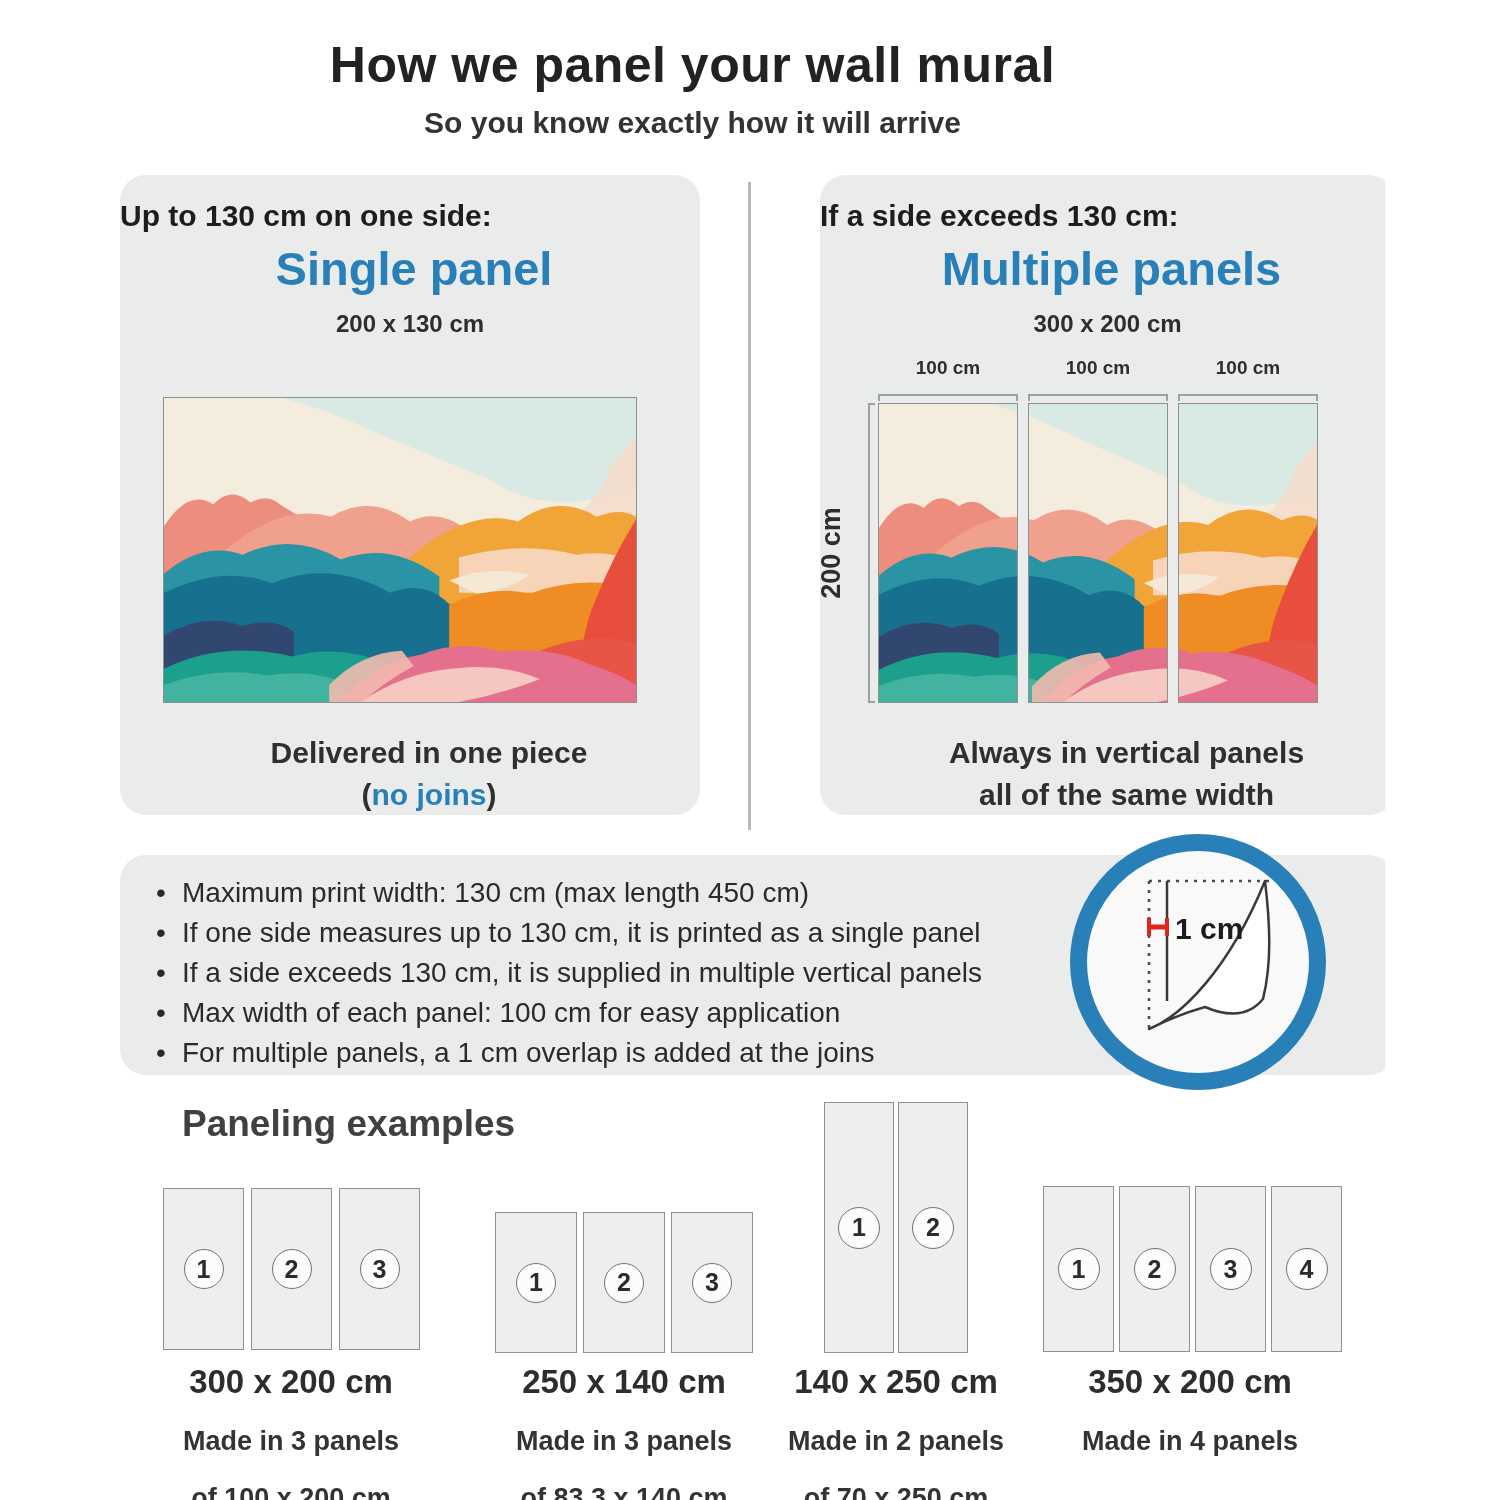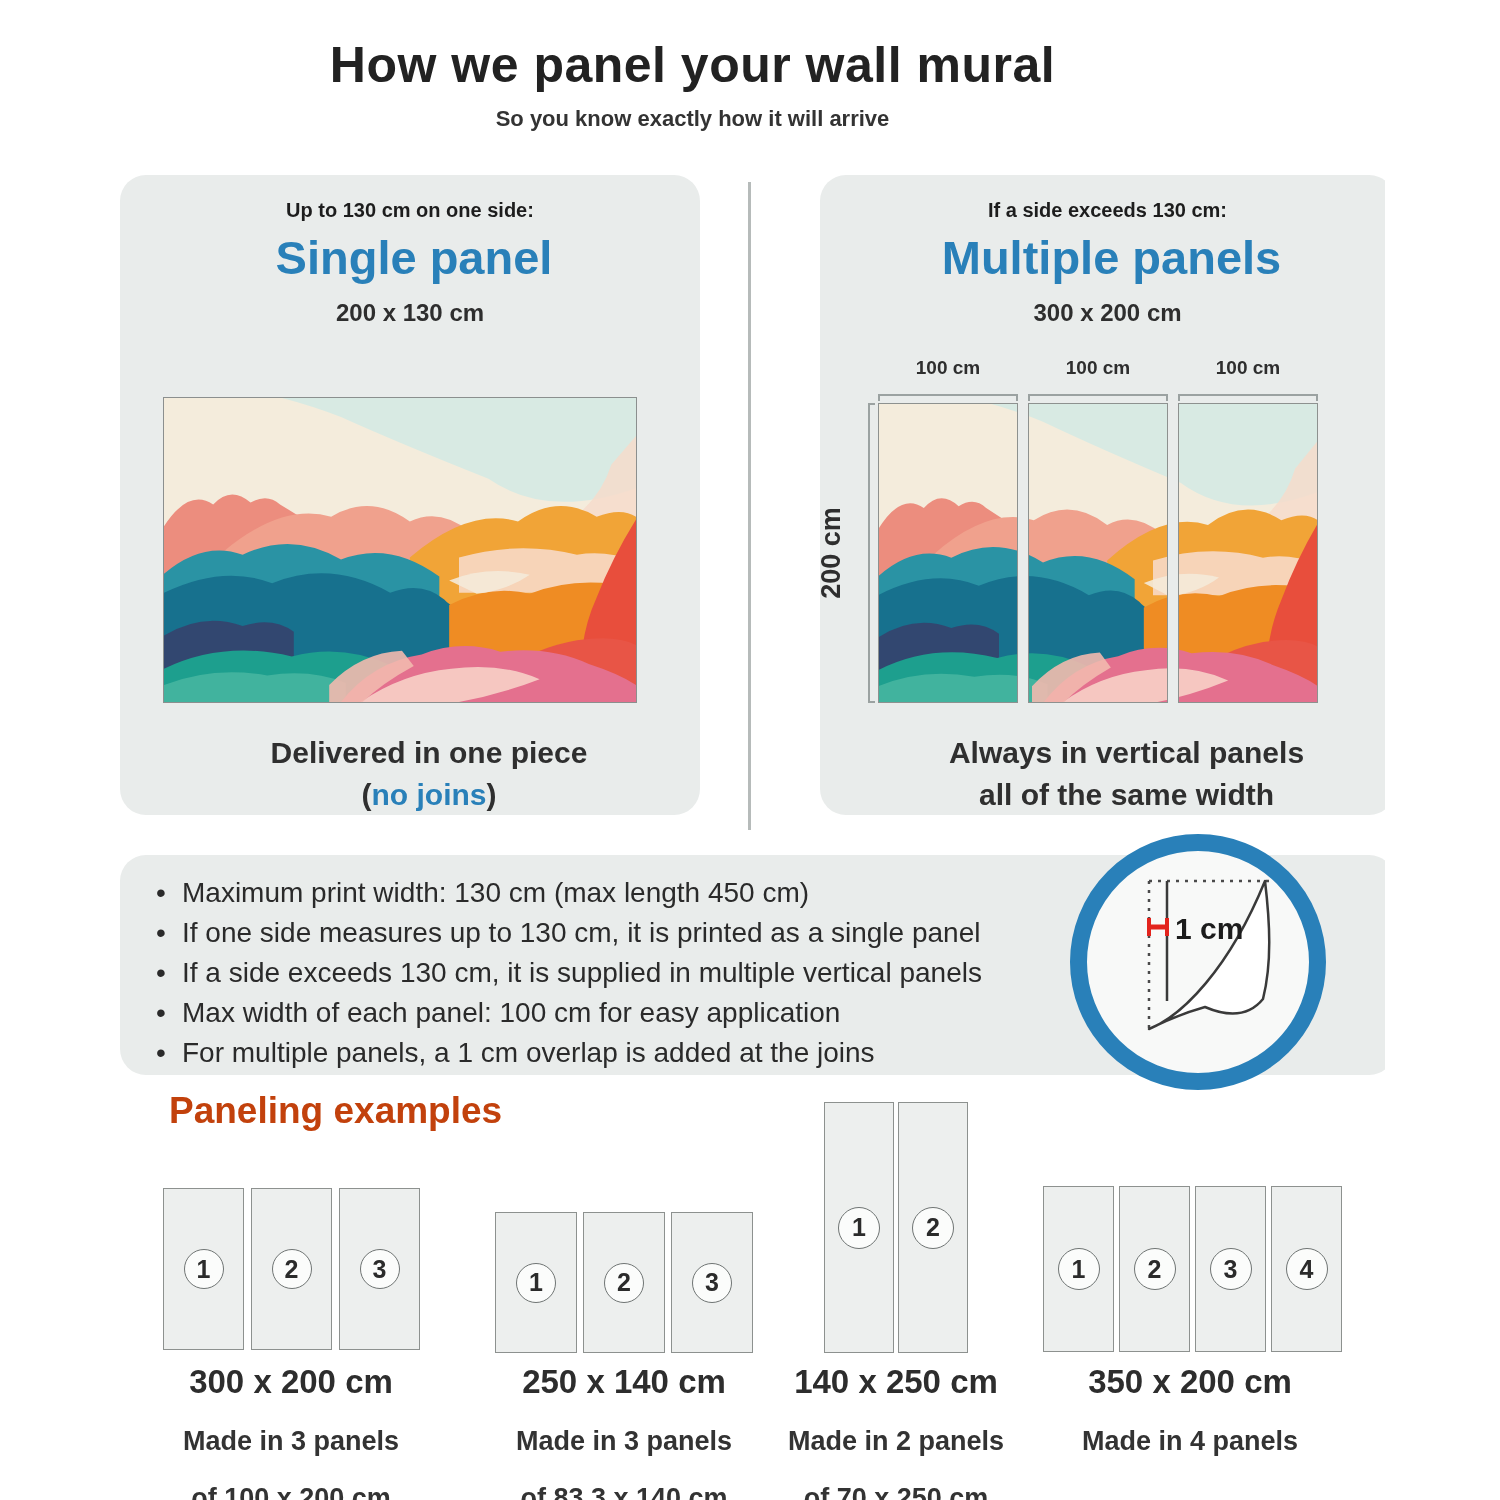--- a/index.html
+++ b/index.html
@@ -3,27 +3,27 @@
 <meta charset="utf-8">
 <style>
   html,body{margin:0;padding:0;background:#ffffff;}
   .stage{
     position:relative;width:1385px;height:1500px;background:#ffffff;
     font-family:"Liberation Sans","DejaVu Sans",sans-serif;color:#2b2b2b;overflow:hidden;
   }
   
   .header{position:absolute;top:36px;left:0;right:0;text-align:center;}
   .title{margin:0;font-size:50px;font-weight:800;color:#222222;letter-spacing:0.5px;}
-  .subtitle{margin:12px 0 16px;font-size:22px;font-weight:600;color:#333333;}
+  .subtitle{margin:12px 0 16px;font-size:30px;font-weight:600;color:#333333;}
   
   .card{position:absolute;top:175px;height:640px;background:#e9eceb;border-radius:26px;}
   .card-left{left:120px;width:580px;}
   .card-right{left:820px;width:575px;}
   .divider{position:absolute;left:748px;top:182px;width:3px;height:648px;background:#b6bbba;}
-  .cond{margin:0;padding-top:24px;text-align:center;font-size:20px;font-weight:700;color:#1d1d1d;}
+  .cond{margin:0;padding-top:24px;text-align:left;font-size:30px;font-weight:700;color:#1d1d1d;}
   .headline{margin:8px 0 0;text-align:center;font-size:47px;font-weight:800;color:#2980b9;padding-left:8px;}
   .size-line{margin:14px 16px 0;text-align:center;font-size:24px;font-weight:800;color:#2e2e2e;}
   .card-caption{position:absolute;top:557px;left:0;width:100%;text-align:center;
     font-size:30px;font-weight:600;color:#2f2f2f;line-height:42px;padding-left:19px;}
   .accent-bold{color:#2980b9;font-weight:800;}
   
   .mural-single{position:absolute;left:43px;top:222px;width:474px;height:306px;
     border:1px solid #8b8f8e;box-sizing:border-box;background:#f4ecdc;}
   .mural-single svg{display:block;width:100%;height:100%;}
   
@@ -49,22 +49,22 @@
   .info-box{position:absolute;left:120px;top:855px;width:1275px;height:220px;
     background:#e9eceb;border-radius:26px;}
   .bullets{list-style:none;margin:0;padding:0;position:absolute;left:32px;top:18px;width:930px;}
   .bullets li{position:relative;padding-left:30px;font-size:28px;font-weight:500;
     color:#2a2a2a;line-height:40px;}
   .bullets li::before{content:"\2022";position:absolute;left:4px;top:0;font-size:28px;color:#2a2a2a;}
   .overlap{position:absolute;left:1070px;top:834px;width:256px;height:256px;border-radius:50%;
     border:17px solid #2980b9;background:#f8f9f8;box-sizing:border-box;z-index:5;}
   .overlap svg{position:absolute;left:0;top:0;width:222px;height:222px;display:block;}
   
-  .ex-heading{position:absolute;left:165px;top:1086px;margin:4px;font-size:37px;
-    font-weight:800;color:#c2410c;}
+  .ex-heading{position:absolute;left:165px;top:1086px;margin:17px;font-size:37px;
+    font-weight:800;color:#404040;}
   .ex-group{position:absolute;display:flex;}
   .ex-panel{background:#edefee;border:1.5px solid #8d918f;box-sizing:border-box;
     display:flex;align-items:center;justify-content:center;}
   .g1{left:163px;top:1188px;gap:7px;} .g1 .ex-panel{width:81px;height:162px;}
   .g2{left:495px;top:1212px;gap:6px;} .g2 .ex-panel{width:82px;height:141px;}
   .g3{left:824px;top:1102px;gap:4px;} .g3 .ex-panel{width:70px;height:251px;}
   .g4{left:1043px;top:1186px;gap:5px;} .g4 .ex-panel{width:71px;height:166px;}
   .num{width:40px;height:40px;border-radius:50%;background:#fbfcfb;border:1.5px solid #6f7473;
     box-sizing:border-box;display:flex;align-items:center;justify-content:center;
     font-size:25px;font-weight:800;color:#2b2b2b;}

